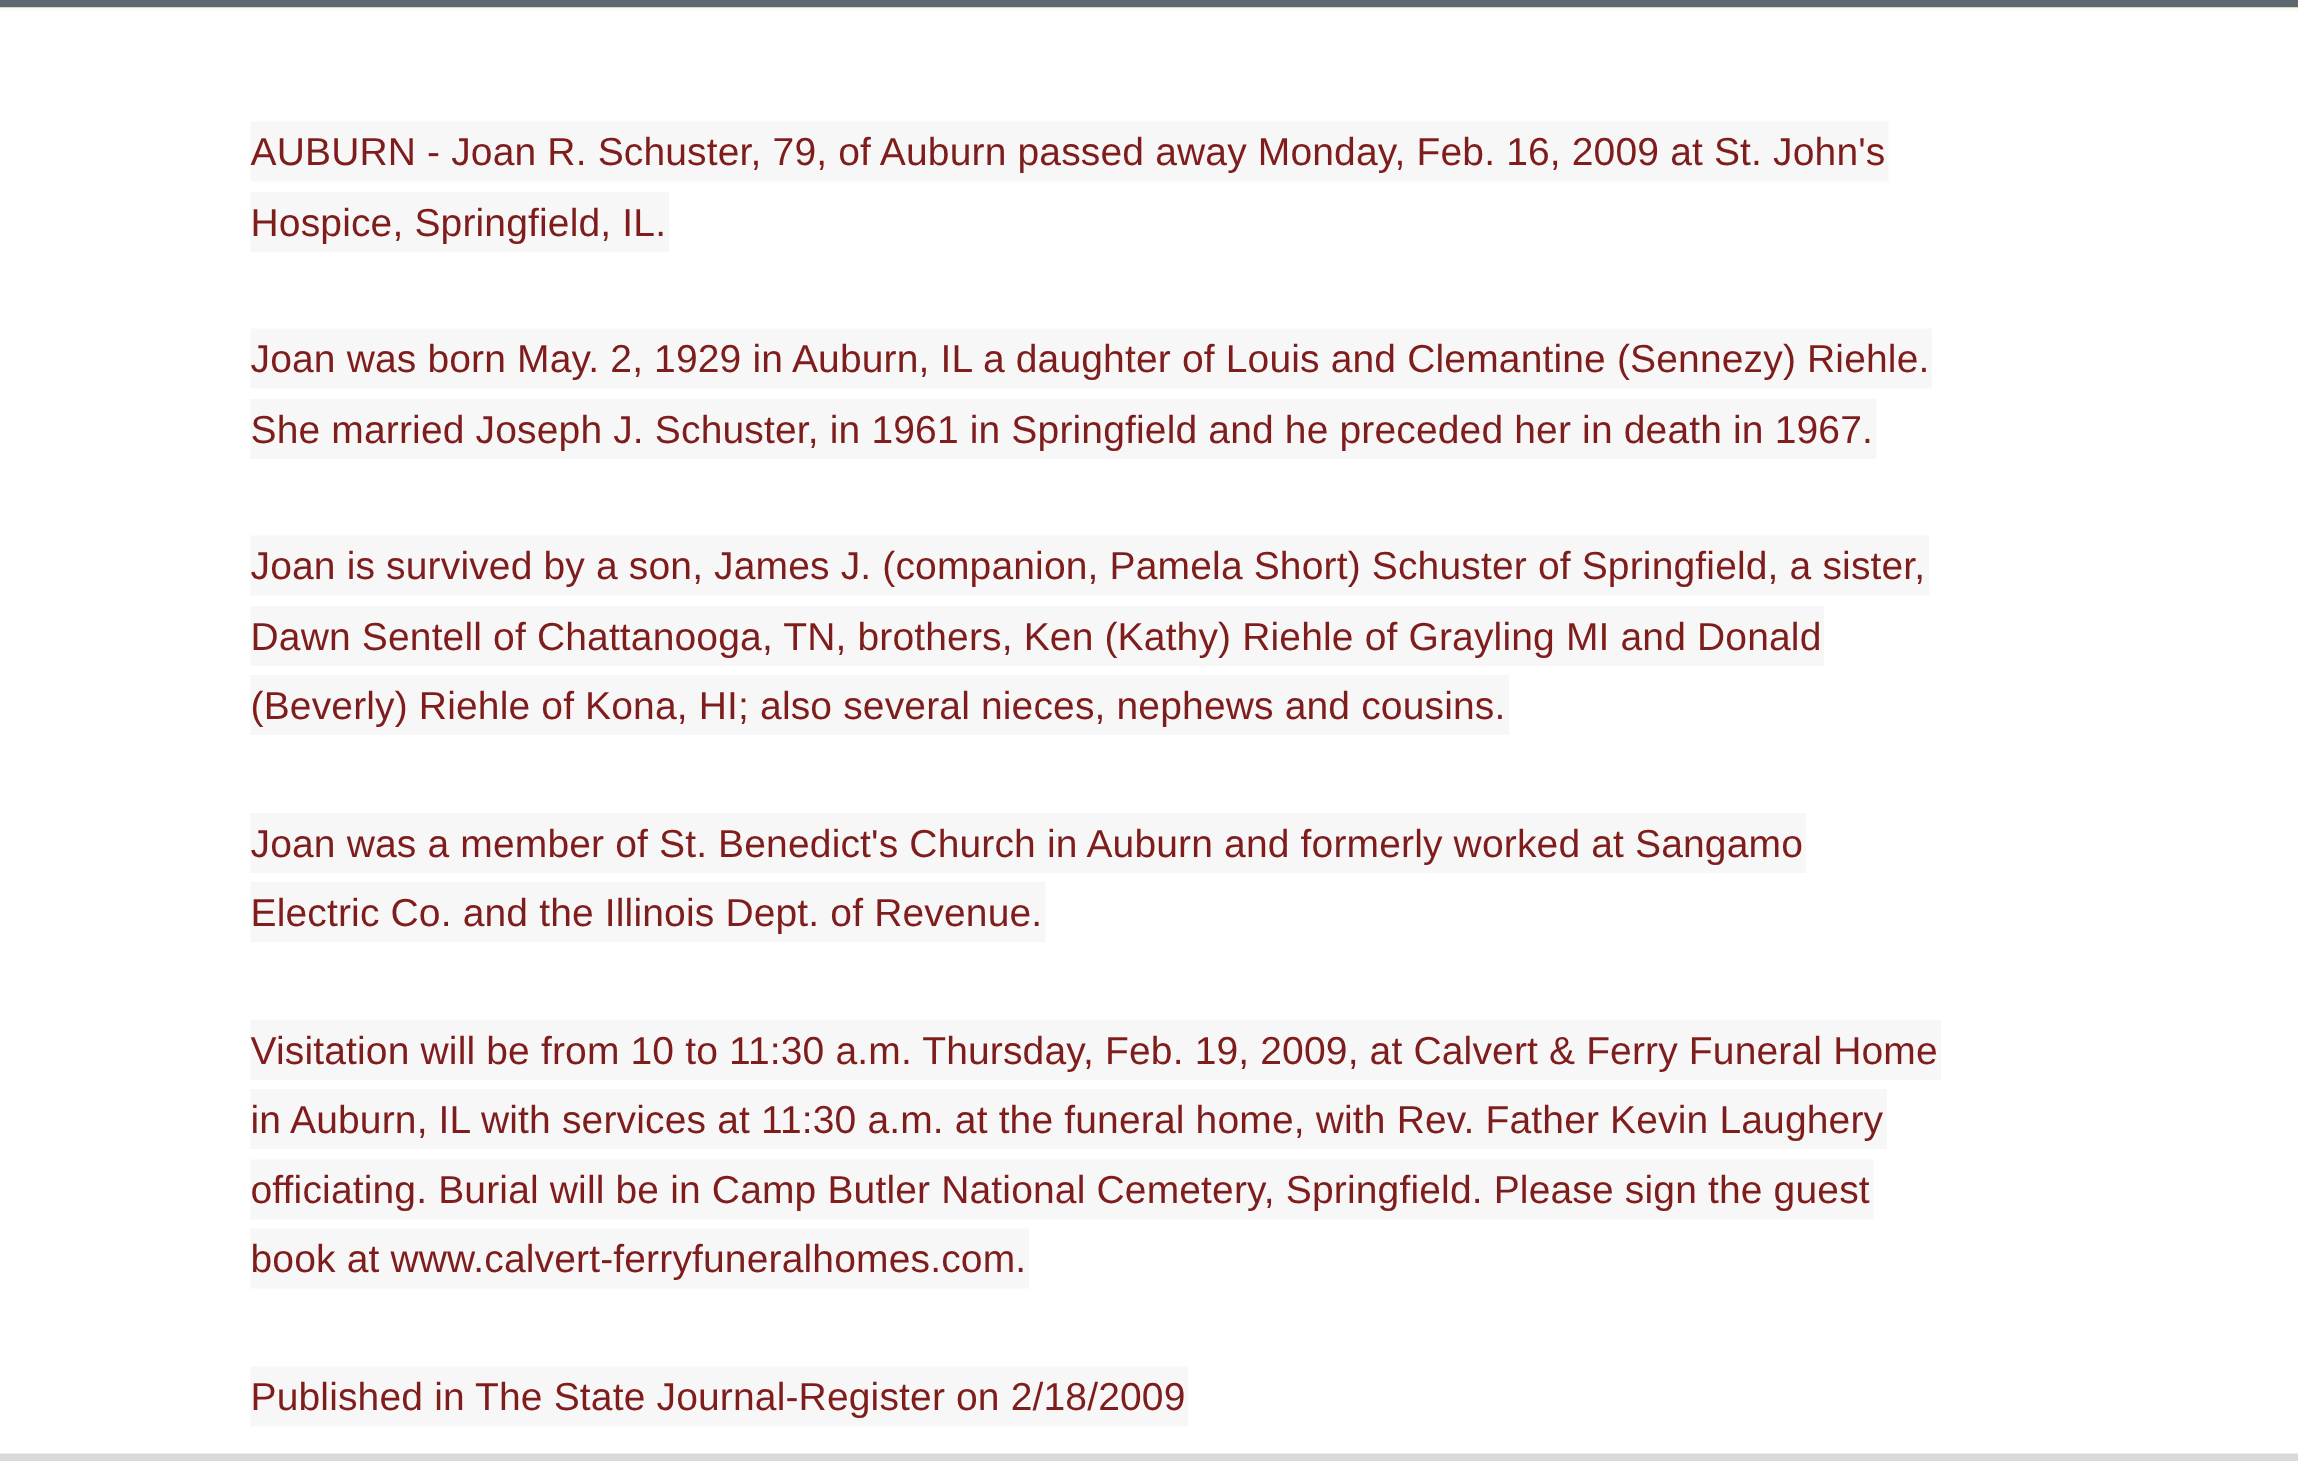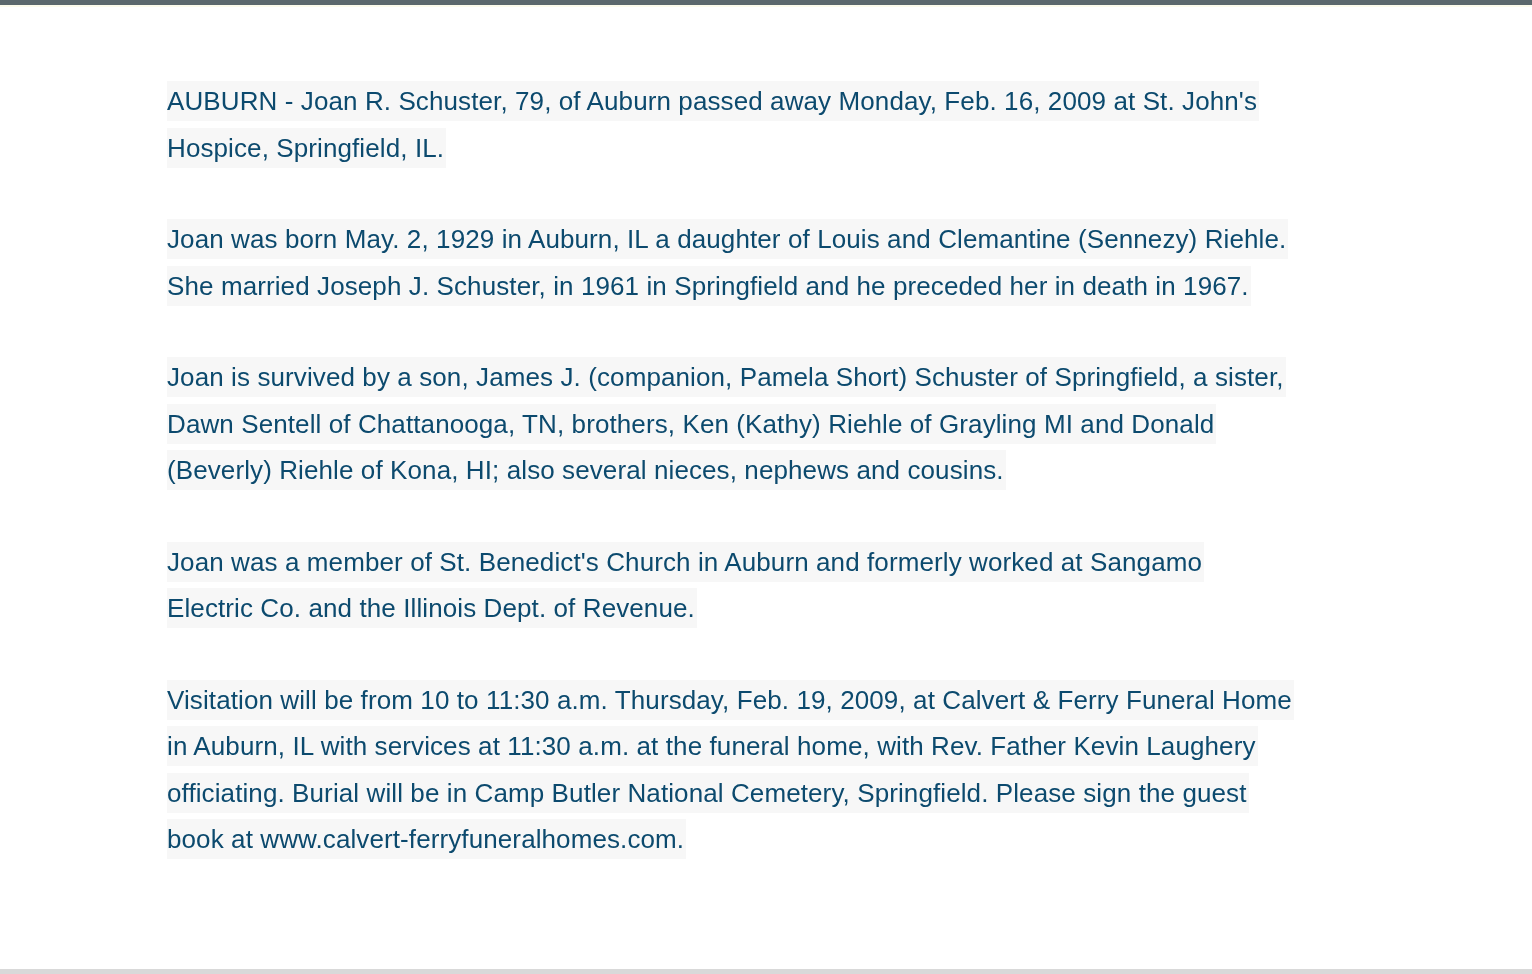--- a/index.html
+++ b/index.html
@@ -38,21 +38,21 @@
   .content {
     position: absolute;
     top: 78px;
     left: 167px;
     width: 1360px;
   }
   .para {
     margin: 0 0 45px 0;
     font-size: 26px;
     line-height: 46.5px;
-    color: #0c4a6e;
+    color: #7f1d1d;
     letter-spacing: 0.1px;
     white-space: pre-line;
   }
   .para:last-child {
     margin-bottom: 0;
   }
   .hl {
     background: #f7f7f7;
     padding: 5px 2px 5px 0;
     -webkit-box-decoration-break: clone;
@@ -78,16 +78,17 @@
 (Beverly) Riehle of Kona, HI; also several nieces, nephews and cousins.</span></p>
 
     <p class="para"><span class="hl">Joan was a member of St. Benedict's Church in Auburn and formerly worked at Sangamo
 Electric Co. and the Illinois Dept. of Revenue.</span></p>
 
     <p class="para"><span class="hl">Visitation will be from 10 to 11:30 a.m. Thursday, Feb. 19, 2009, at Calvert &amp; Ferry Funeral Home
 in Auburn, IL with services at 11:30 a.m. at the funeral home, with Rev. Father Kevin Laughery
 officiating. Burial will be in Camp Butler National Cemetery, Springfield. Please sign the guest
 book at www.calvert-ferryfuneralhomes.com.</span></p>
 
+    <p class="para"><span class="hl">Published in The State Journal-Register on 2/18/2009</span></p>
   </div>
 
   <div class="bottom-bar"></div>
 </div>
 
 </body></html>

